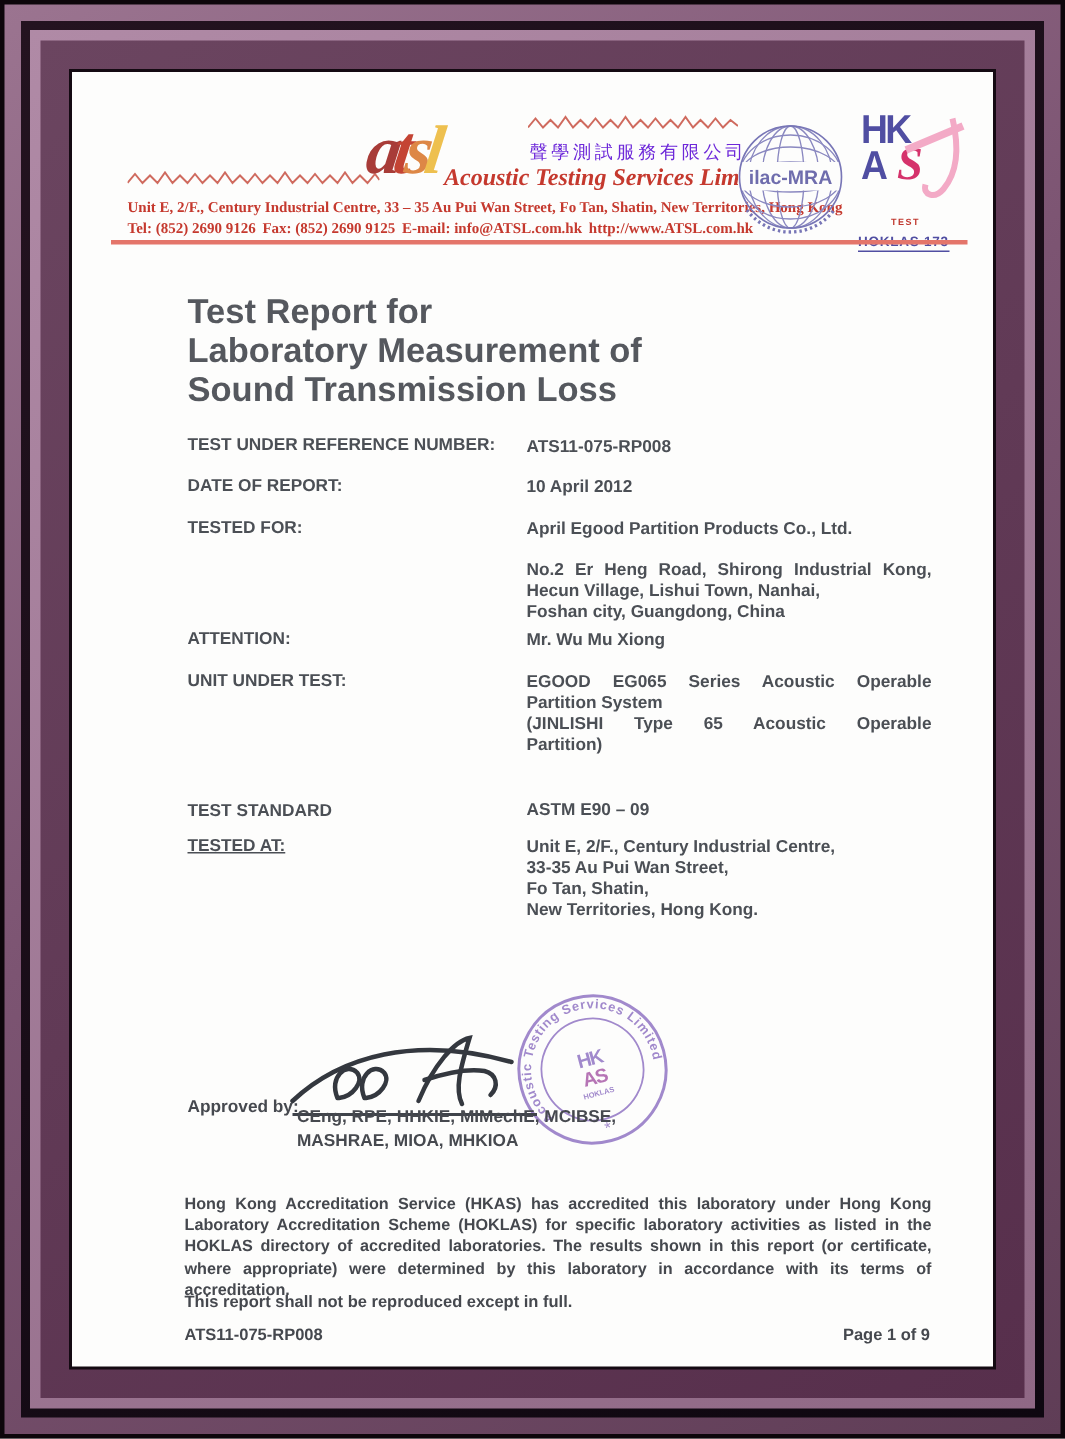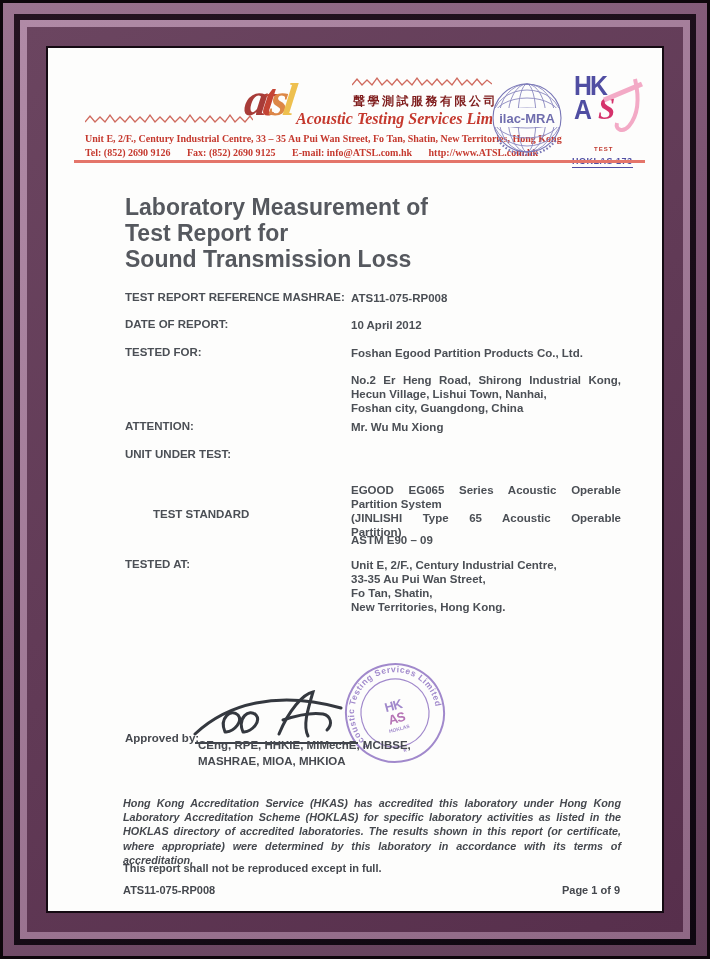--- a/index.html
+++ b/index.html
@@ -15,29 +15,29 @@
   .page { width:100%; height:100%; background:#fdfdfc; position:relative; overflow:hidden; }
 
   .abs { position:absolute; }
 
   
   .atsl-logo { left:197px; top:30px; font-family:"Liberation Serif",serif; font-style:italic; font-weight:bold;
                font-size:46px; line-height:44px; letter-spacing:-5px; transform:skewX(-8deg); }
   .atsl-logo .la { color:#a83c38; } .atsl-logo .lt { color:#c44434; }
   .atsl-logo .ls { color:#dd8746; } .atsl-logo .ll { color:#eec04f; }
 
-  .cn-name { left:305px; top:45px; font-family:"Liberation Serif",serif; font-weight:bold;
-             font-size:12px; letter-spacing:2.5px; color:#7f1d1d; }
+  .cn-name { left:305px; top:45px; font-family:"Liberation Serif",serif; font-weight:normal;
+             font-size:12px; letter-spacing:2.5px; color:#6d28d9; }
   .en-name { left:248px; top:62px; font-family:"Liberation Serif",serif; font-style:italic; font-weight:bold;
              font-size:16px; color:#c5392e; }
   .addr-line { left:37px; top:85px; font-family:"Liberation Serif",serif; font-weight:bold;
                font-size:10px; color:#c5392e; white-space:nowrap; }
   .tel-line  { left:37px; top:99px; font-family:"Liberation Serif",serif; font-weight:bold;
                font-size:10px; color:#c5392e; white-space:nowrap; }
-  .tel-line span { margin-right:14px; }
+  .tel-line span { margin-right:2px; }
   .red-rule { left:26px; top:112px; width:571px; height:3px; background:#e4756a; }
 
   
   .hkas-box { left:524px; top:26px; width:82px; height:88px; }
   .hkas-box .hk { position:absolute; left:2px; top:0; font-size:27px; font-weight:900; color:#504ea2;
                   letter-spacing:-2px; transform:scaleX(0.92); transform-origin:left; line-height:25px; }
   .hkas-box .ha { position:absolute; left:2px; top:24px; font-size:27px; font-weight:900; color:#504ea2;
                   line-height:25px; transform:scaleX(0.92); transform-origin:left; }
   .hkas-box .hs { position:absolute; left:26px; top:20px; font-family:"Liberation Serif",serif; font-style:italic;
                   font-weight:bold; font-size:31px; color:#d5326b; line-height:30px; }
@@ -53,21 +53,21 @@
   .fvalue { left:303px; width:270px; font-size:11.5px; font-weight:bold; color:#4b4f55; line-height:14px; }
   .jline  { text-align:justify; text-align-last:justify; display:block; }
 
   
   .approved { left:77px; top:684px; font-size:11.5px; font-weight:bold; color:#46494f; }
   .sig-line { left:147px; top:694px; width:163px; border-top:2px solid #3f434a; }
   .name-block { left:150px; top:690px; font-size:11.5px; font-weight:bold; color:#46494f; line-height:15.5px; }
 
   
   .accred { left:75px; top:748px; width:498px; font-size:10.8px; color:#45484e; line-height:14.2px;
-            text-align:justify; font-weight:bold;font-style:italic; }
+            text-align:justify; font-weight:bold; }
   .repro { left:75px; top:814px; font-size:11px; font-weight:bold; color:#45484e; }
   .foot-row { left:75px; top:836px; width:497px; display:flex; justify-content:space-between;
               font-size:11px; font-weight:bold; color:#45484e; }
 </style>
 </head>
 <body>
 
 <div class="frame-outer">
 <div class="f1">
 <div class="f2">
@@ -119,55 +119,55 @@
       <path d="M70 10 L32 26" stroke="#f3aac6" stroke-width="5" fill="none"></path>
       <path d="M63 5 C67 22 67 40 57 52 C51 59 43 56 45 49" stroke="#f3aac6" stroke-width="4" fill="none"></path>
     </svg>
     <span class="hoklas">HOKLAS 173</span>
     <span class="test">TEST</span>
   </div>
 
   <div class="abs red-rule"></div>
 
   <div class="abs doc-title">
+    <div>Test Report for</div>
     <div>Laboratory Measurement of</div>
-    <div>Test Report for</div>
     <div>Sound Transmission Loss</div>
   </div>
 
-  <div class="abs flabel" style="top:243px;">TEST REPORT REFERENCE MASHRAE:</div>
+  <div class="abs flabel" style="top:243px;">TEST UNDER REFERENCE NUMBER:</div>
   <div class="abs fvalue" style="top:243px;">ATS11-075-RP008</div>
 
   <div class="abs flabel" style="top:270px;">DATE OF REPORT:</div>
   <div class="abs fvalue" style="top:270px;">10 April 2012</div>
 
   <div class="abs flabel" style="top:298px;">TESTED FOR:</div>
-  <div class="abs fvalue" style="top:298px;">Foshan Egood Partition Products Co., Ltd.</div>
+  <div class="abs fvalue" style="top:298px;">April Egood Partition Products Co., Ltd.</div>
 
   <div class="abs fvalue" style="top:325px;">
     <span class="jline">No.2 Er Heng Road, Shirong Industrial Kong,</span>
     <span>Hecun Village, Lishui Town, Nanhai,</span><br>
     <span>Foshan city, Guangdong, China</span>
   </div>
 
   <div class="abs flabel" style="top:372px;">ATTENTION:</div>
   <div class="abs fvalue" style="top:372px;">Mr. Wu Mu Xiong</div>
 
   <div class="abs flabel" style="top:400px;">UNIT UNDER TEST:</div>
-  <div class="abs fvalue" style="top:400px;margin-top:35px;">
+  <div class="abs fvalue" style="top:400px;">
     <span class="jline">EGOOD EG065 Series Acoustic Operable</span>
     <span>Partition System</span>
     <span class="jline">(JINLISHI Type 65 Acoustic Operable</span>
     <span>Partition)</span>
   </div>
 
-  <div class="abs flabel" style="top:460px;margin-left:28px;">TEST STANDARD</div>
+  <div class="abs flabel" style="top:487px;">TEST STANDARD</div>
   <div class="abs fvalue" style="top:485px;">ASTM E90 – 09</div>
 
-  <div class="abs flabel" style="top:510px;">TESTED AT:</div>
+  <div class="abs flabel" style="top:510px;text-decoration:underline;">TESTED AT:</div>
   <div class="abs fvalue" style="top:510px;">
     <span>Unit E, 2/F., Century Industrial Centre,</span><br>
     <span>33-35 Au Pui Wan Street,</span><br>
     <span>Fo Tan, Shatin,</span><br>
     <span>New Territories, Hong Kong.</span>
   </div>
 
   <svg class="abs" style="left:294px; top:612px; transform:rotate(-15deg); opacity:0.92;" width="106" height="106" viewBox="0 0 106 106">
     <circle cx="53" cy="53" r="49" fill="none" stroke="#9a80c8" stroke-width="2"></circle>
     <circle cx="53" cy="53" r="34" fill="none" stroke="#9a80c8" stroke-width="1.2"></circle>

